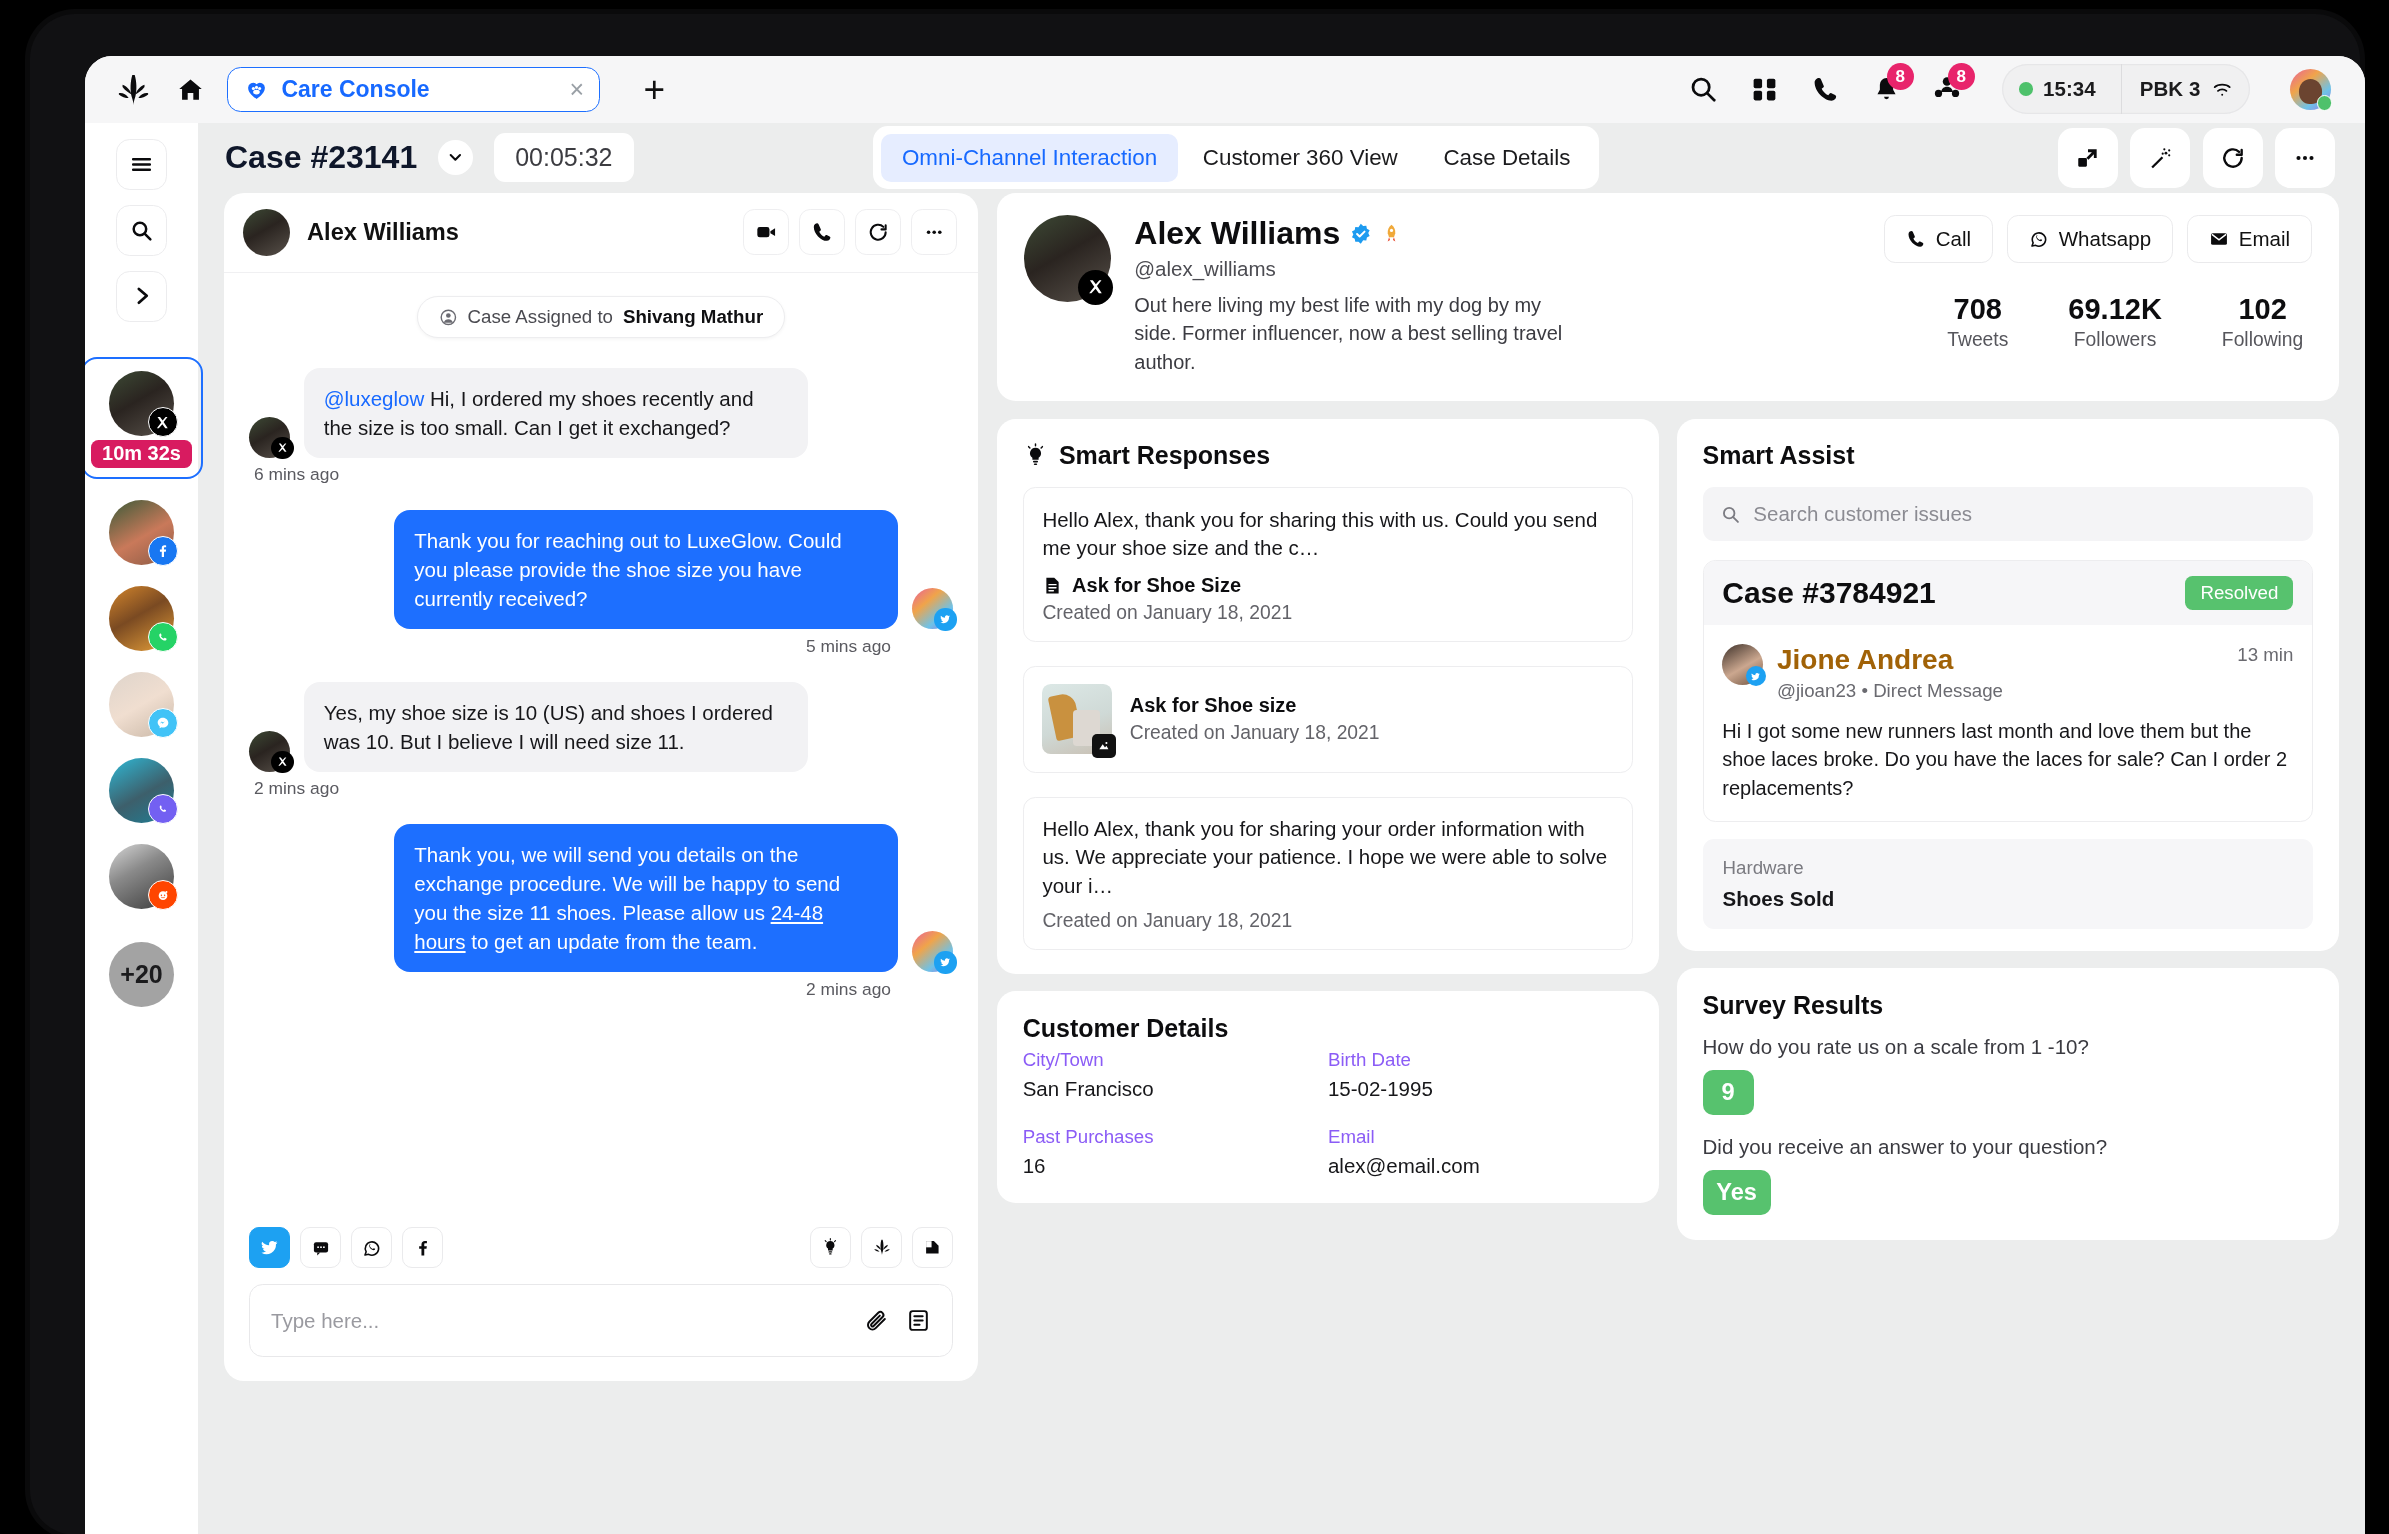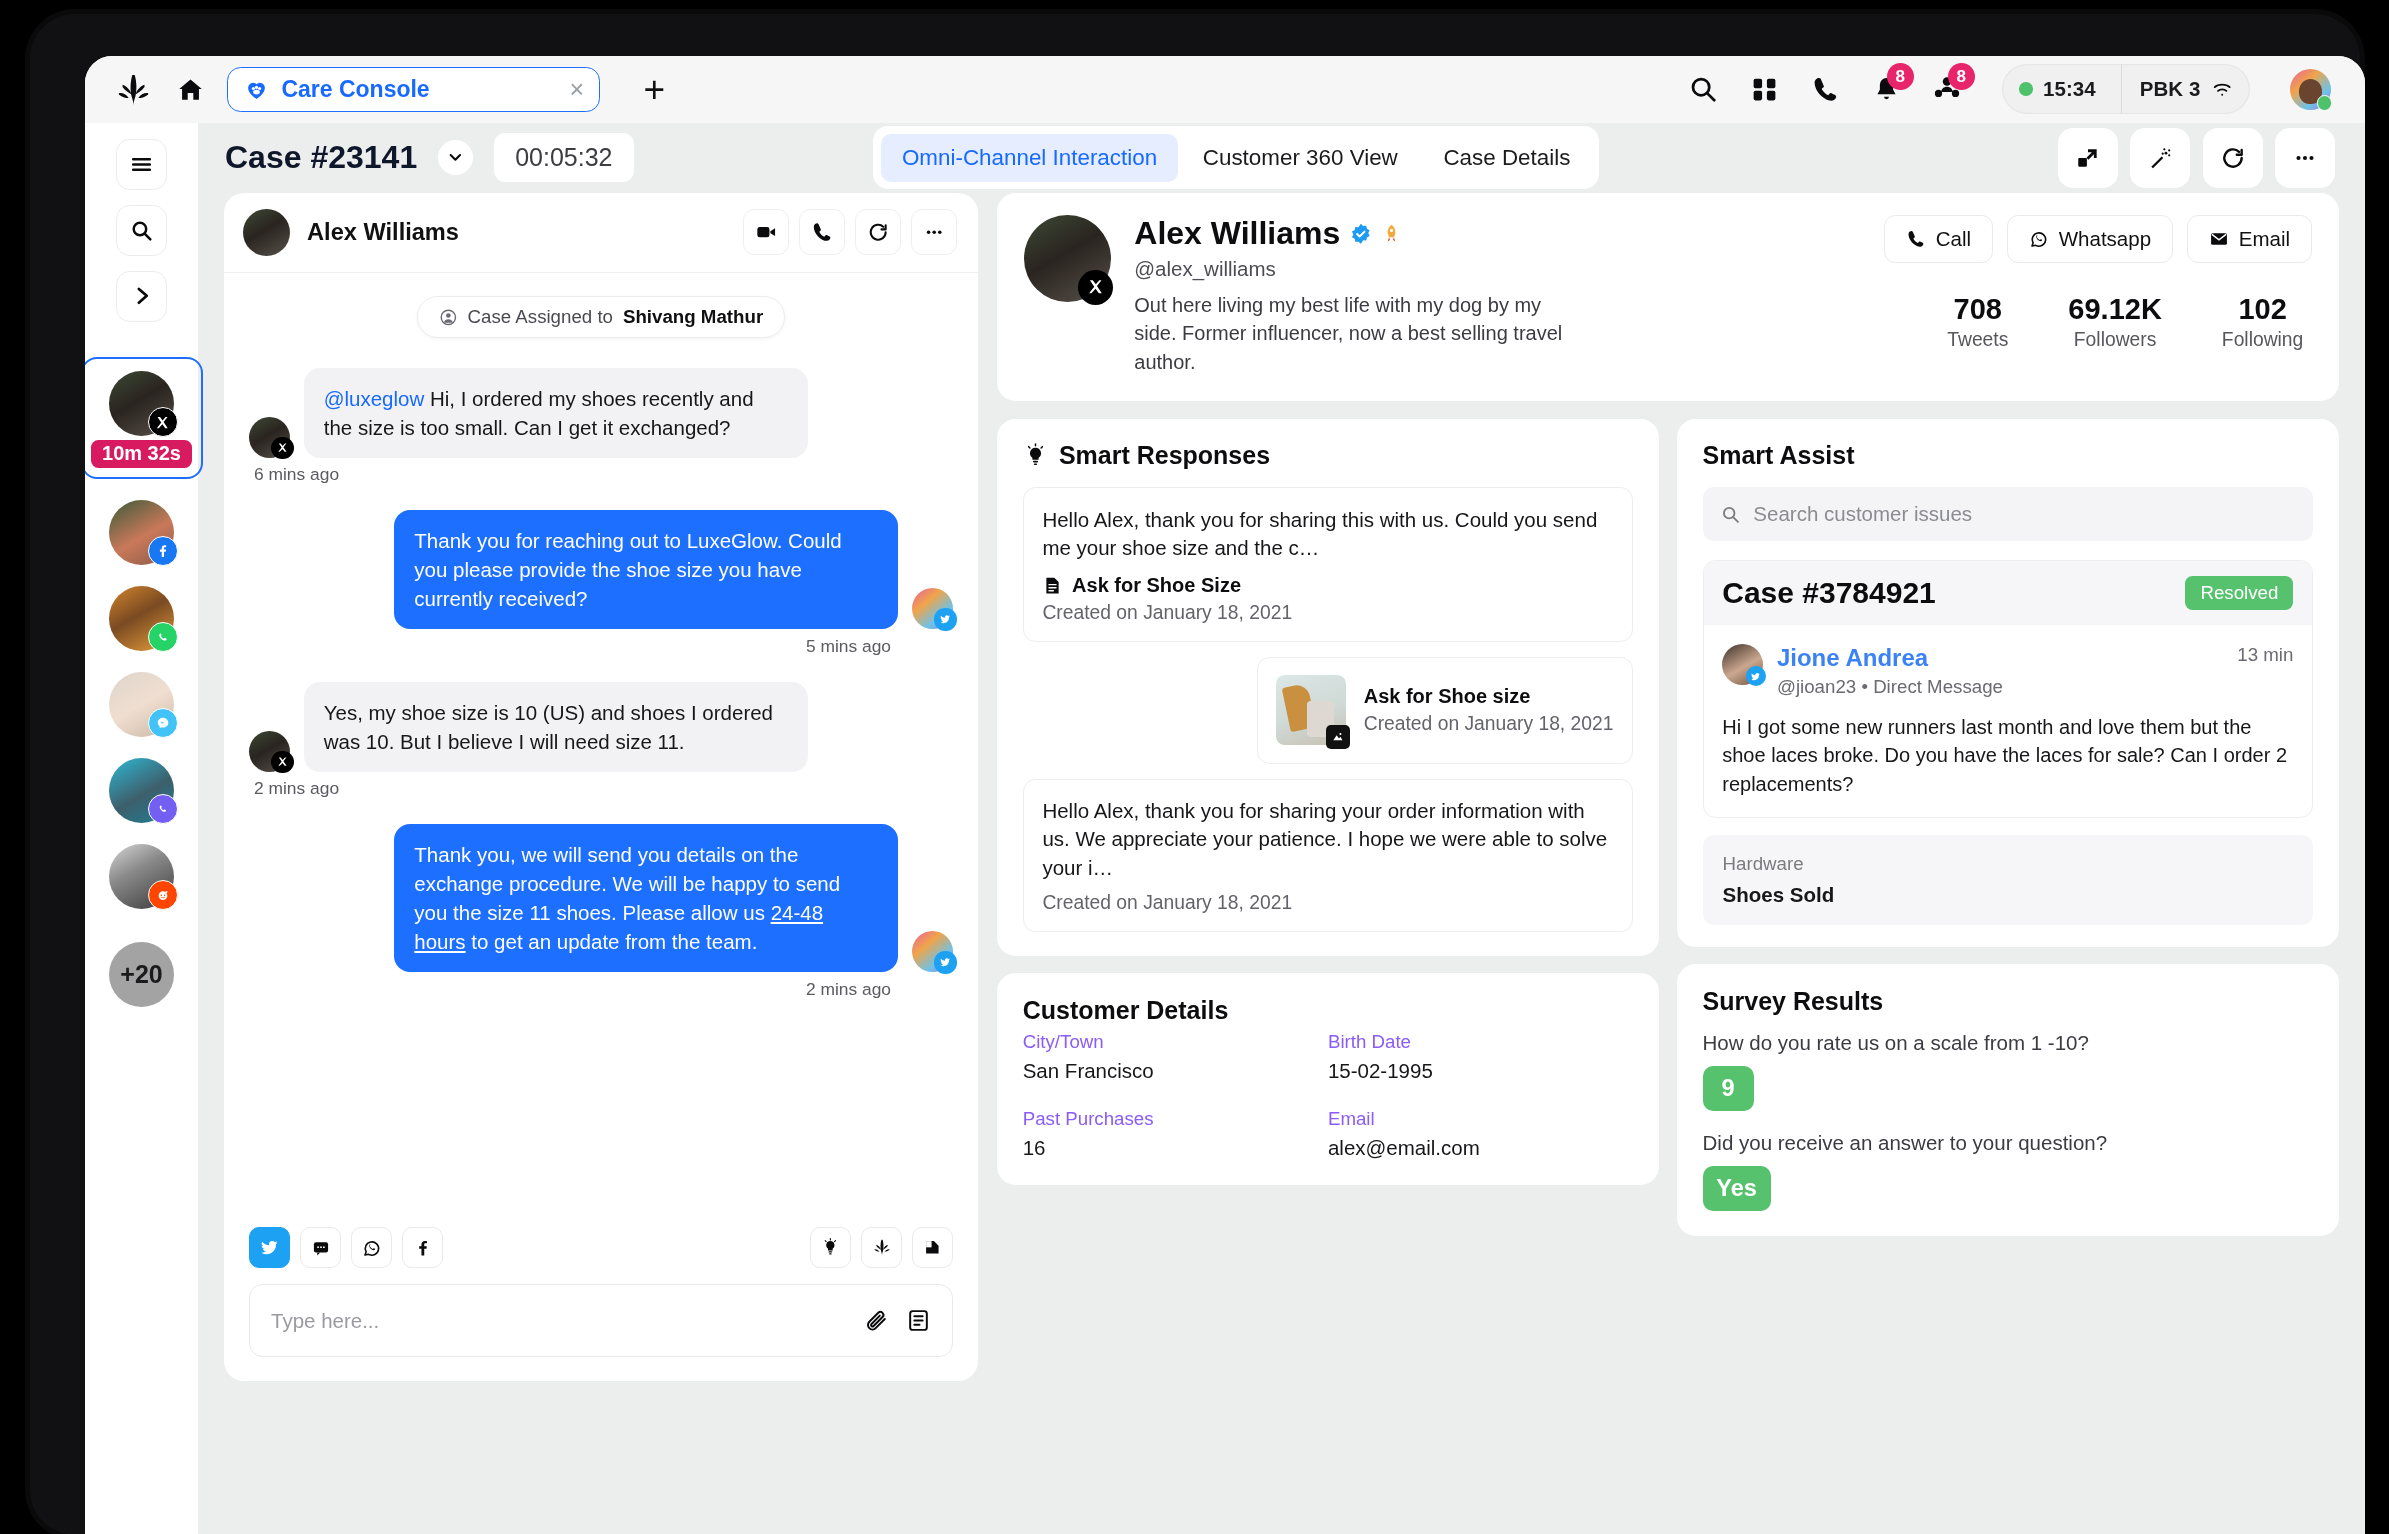--- a/index.html
+++ b/index.html
@@ -260,21 +260,21 @@
   .stat { text-align: center; }
   .stat-num { font-size: 29px; font-weight: 700; color: #0d0d0f; }
   .stat-lab { font-size: 19.3px; color: #56565c; margin-top: 2.5px; }
 
   .panels-row { display: flex; gap: 17.4px; flex: 1; overflow: hidden; }
   .panel-col { flex: 1; display: flex; flex-direction: column; gap: 17.4px; overflow: hidden; }
 
   .card-head { display: flex; align-items: center; gap: 11.2px; padding: 22.4px 26px 0 26px; }
   .card-title { font-size: 25px; font-weight: 700; color: #0d0d0f; }
 
-  .sr-list { padding: 17.4px 26px 23.6px 26px; display: flex; flex-direction: column; gap: 15px; align-items: flex-end; }
+  .sr-list { padding: 17.4px 26px 23.6px 26px; display: flex; flex-direction: column; gap: 24px; }
   .sr-card { border: 1.2px solid #ededef; border-radius: 12.4px; padding: 17.4px 18.7px; cursor: pointer; }
   .sr-text { font-size: 20.5px; line-height: 1.38; color: #17171a; }
   .sr-meta { display: flex; align-items: center; gap: 8.7px; margin-top: 11.2px; }
   .sr-name { font-size: 20px; font-weight: 700; color: #0d0d0f; }
   .sr-date { font-size: 19.3px; color: #636369; margin-top: 5px; }
   .sr-media { display: flex; align-items: center; gap: 17.4px; }
   .sr-thumb {
     width: 70px; height: 70px; border-radius: 8.7px; position: relative; flex: 0 0 70px;
     background: linear-gradient(160deg,#dce8e6 0%,#cfd9d6 55%,#c9bfb2 100%);
     overflow: visible;
@@ -317,21 +317,21 @@
     padding: 6.2px 15px; font-size: 18.7px; font-weight: 500;
   }
   .sa-case-body { padding: 18.7px; }
   .sa-person { display: flex; align-items: flex-start; gap: 13.7px; }
   .sa-av { width: 41px; height: 41px; border-radius: 50%; position: relative; flex: 0 0 41px; }
   .sa-av .inner { position: absolute; inset: 0; border-radius: 50%; overflow: hidden; }
   .sa-av .ch {
     position: absolute; right: -2.5px; bottom: -1.2px; width: 20px; height: 20px; border-radius: 50%;
     background: #1da1f2; display: flex; align-items: center; justify-content: center;
   }
-  .sa-person-name { font-size: 24px; font-weight: 700; color: #3b82f6; }
+  .sa-person-name { font-size: 28px; font-weight: 700; color: #a16207; }
   .sa-person-sub { font-size: 18.7px; color: #6a6a70; margin-top: 3.7px; }
   .sa-time { margin-left: auto; font-size: 18.7px; color: #6a6a70; }
   .sa-msg { font-size: 20px; line-height: 1.42; color: #17171a; margin-top: 15px; }
 
   .sa-hw { margin: 17.4px 26px 22.4px 26px; background: #f6f6f8; border-radius: 11.2px; padding: 17.4px 20px; }
   .sa-hw-lab { font-size: 18.7px; color: #7a7a80; margin-bottom: 8.7px; }
   .sa-hw-val { font-size: 20.5px; font-weight: 600; color: #17171a; }
 
   .survey { padding: 22.4px 26px 25px 26px; }
   .survey-q { font-size: 20.5px; color: #3b3b41; margin-top: 20px; margin-bottom: 11.2px; }

